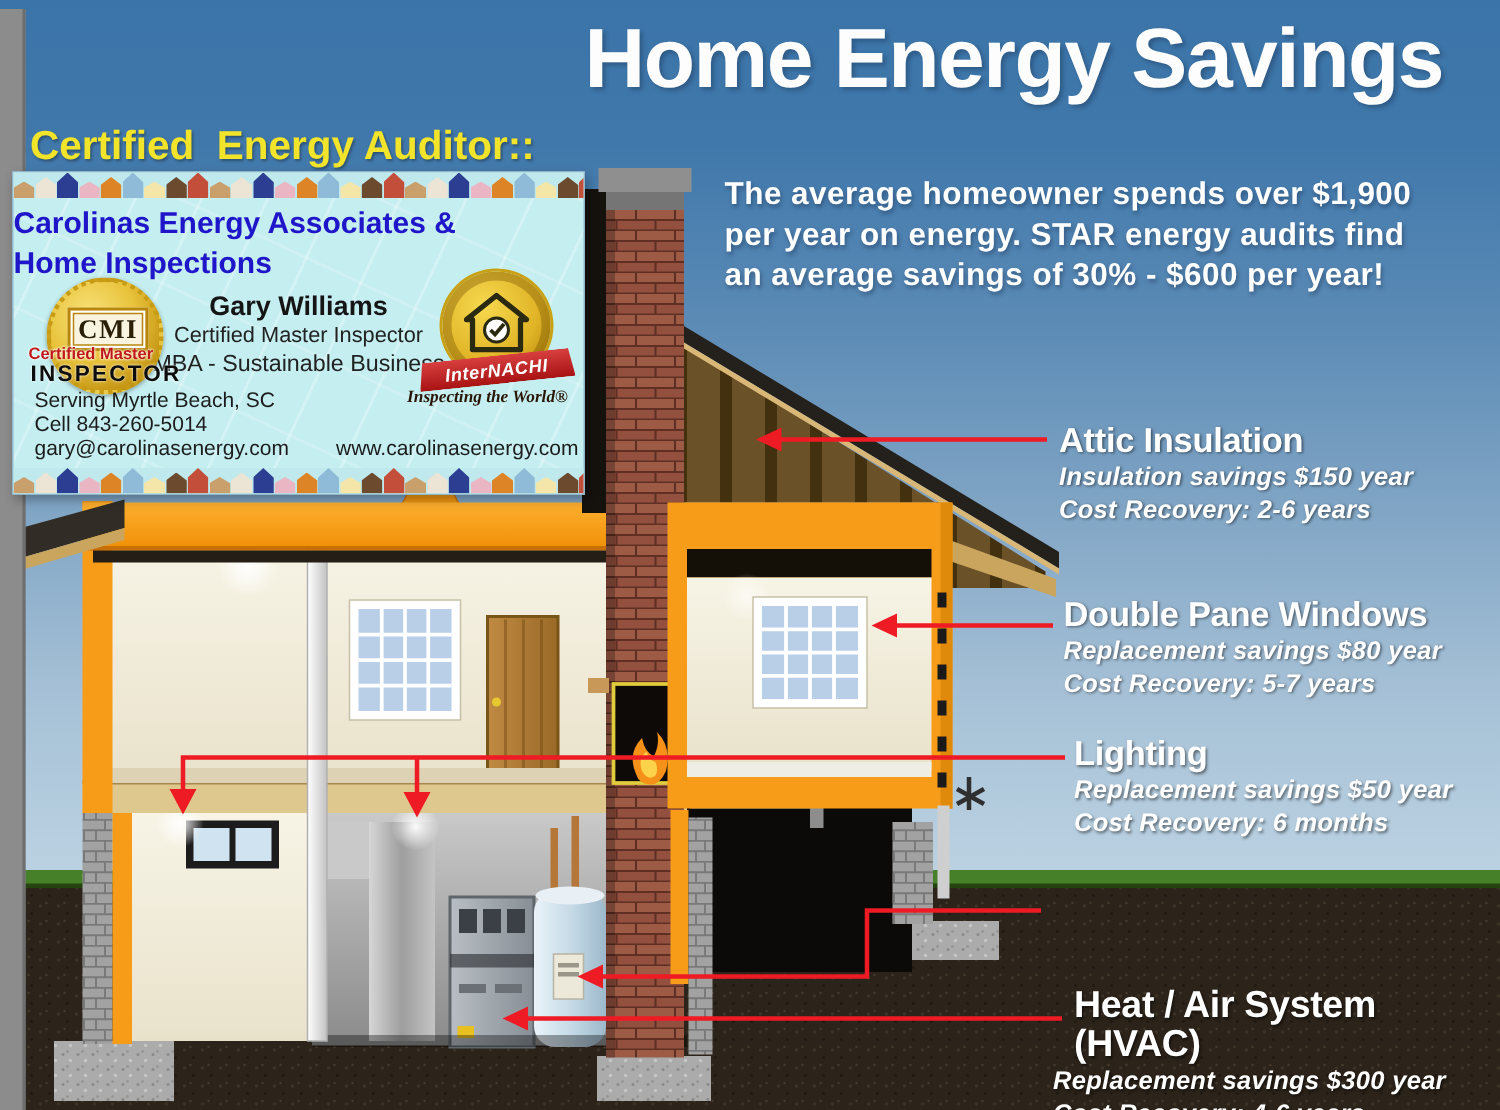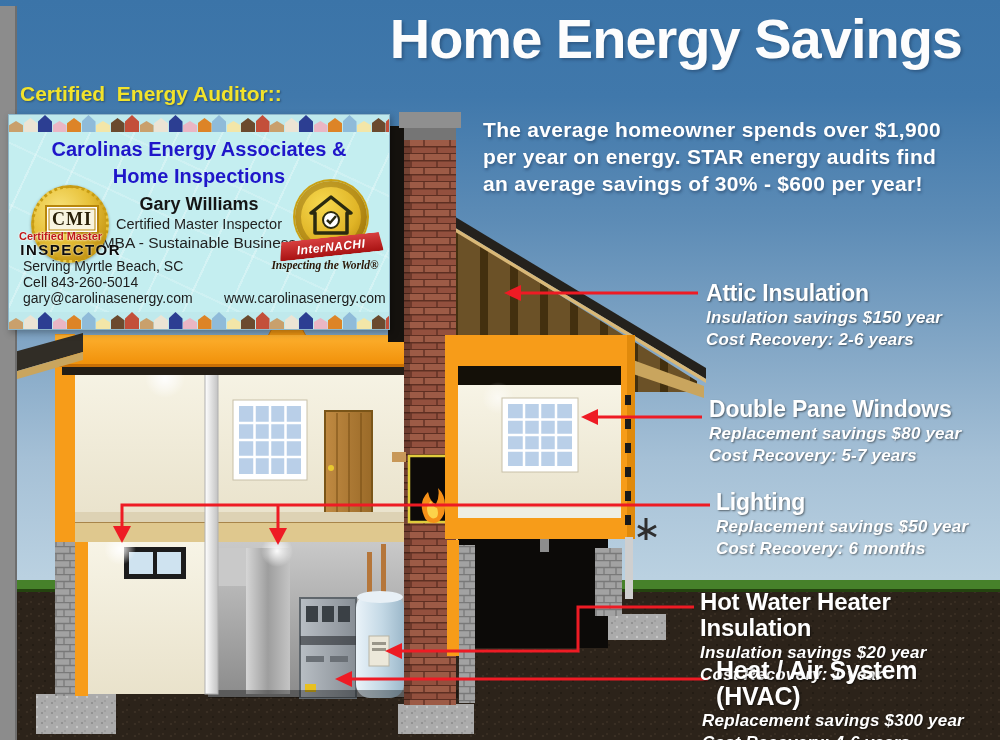--- a/index.html
+++ b/index.html
@@ -10,21 +10,21 @@
   }
   .illustration{position:absolute;left:0;top:0;width:1000px;height:740px;}
 
   .main-title{
     position:absolute;right:38px;top:6px;margin:0;
     font-size:56px;font-weight:bold;color:#fdfdfd;letter-spacing:-1px;
     text-shadow:2px 2px 3px rgba(20,40,70,.35);
   }
   .auditor{
     position:absolute;left:20px;top:82px;
-    font-size:21px;font-weight:bold;color:#f2e32b;white-space:pre;
+    font-size:27px;font-weight:bold;color:#f2e32b;white-space:pre;
     text-shadow:1px 1px 2px rgba(0,0,0,.35);
   }
   .intro{
     position:absolute;left:483px;top:116px;
     font-size:21px;font-weight:bold;color:#ffffff;line-height:27px;letter-spacing:.3px;
     text-shadow:1px 2px 3px rgba(20,40,70,.45);
   }
 
   
   .card{
@@ -32,21 +32,21 @@
     background:
       repeating-linear-gradient(115deg,rgba(255,255,255,.28) 0 2px,transparent 2px 40px),
       repeating-linear-gradient(25deg,rgba(255,255,255,.18) 0 2px,transparent 2px 56px),
       #c4eef0;
     border:1px solid #8fb7c9;box-shadow:2px 3px 7px rgba(0,0,0,.3);
   }
   .house-row{position:absolute;left:0;right:0;height:17px;display:flex;align-items:flex-end;overflow:hidden;background:#bfe9ec;}
   .house-row.top{top:0;}
   .house-row.bottom{bottom:0;}
   .mini-house{flex:0 0 14px;margin-right:.5px;clip-path:polygon(50% 0,100% 38%,100% 100%,0 100%,0 38%);}
-  .company{position:absolute;top:21px;left:0;width:100%;text-align:center;
+  .company{position:absolute;top:21px;left:0;width:100%;
     font-size:20px;font-weight:bold;color:#1f16c9;line-height:27px;}
   .person{position:absolute;top:79px;left:0;width:100%;text-align:center;
     font-size:18px;font-weight:bold;color:#151515;}
   .cred1{position:absolute;top:101px;left:0;width:100%;text-align:center;font-size:14.5px;color:#222;}
   .cred2{position:absolute;top:119px;left:0;width:100%;text-align:center;font-size:15.5px;color:#222;}
   .contact{position:absolute;left:14px;top:143px;font-size:14px;color:#1c1c1c;line-height:16px;}
   .website{position:absolute;left:215px;top:175px;font-size:14px;color:#1c1c1c;}
 
   .cmi-badge{position:absolute;left:10px;top:68px;width:102px;height:92px;}
   .cmi-seal{position:absolute;left:12px;top:2px;width:72px;height:72px;border-radius:50%;
@@ -427,24 +427,19 @@
   <div class="ann ann1">
     <div class="ann-title">Double Pane Windows</div>
     <div class="ann-line">Replacement savings $80 year</div>
     <div class="ann-line">Cost Recovery: 5-7 years</div>
   </div>
   <div class="ann ann2">
     <div class="ann-title">Lighting</div>
     <div class="ann-line">Replacement savings $50 year</div>
     <div class="ann-line">Cost Recovery: 6 months</div>
   </div>
-  <div class="ann ann3">
-    <div class="ann-title">Hot Water Heater Insulation</div>
-    <div class="ann-line">Insulation savings $20 year</div>
-    <div class="ann-line">Cost Recovery: 1 year</div>
-  </div>
   <div class="ann ann4">
     <div class="ann-title">Heat / Air System (HVAC)</div>
     <div class="ann-line">Replacement savings $300 year</div>
     <div class="ann-line">Cost Recovery: 4-6 years</div>
   </div>
 
 </div>
 
 </body></html>

